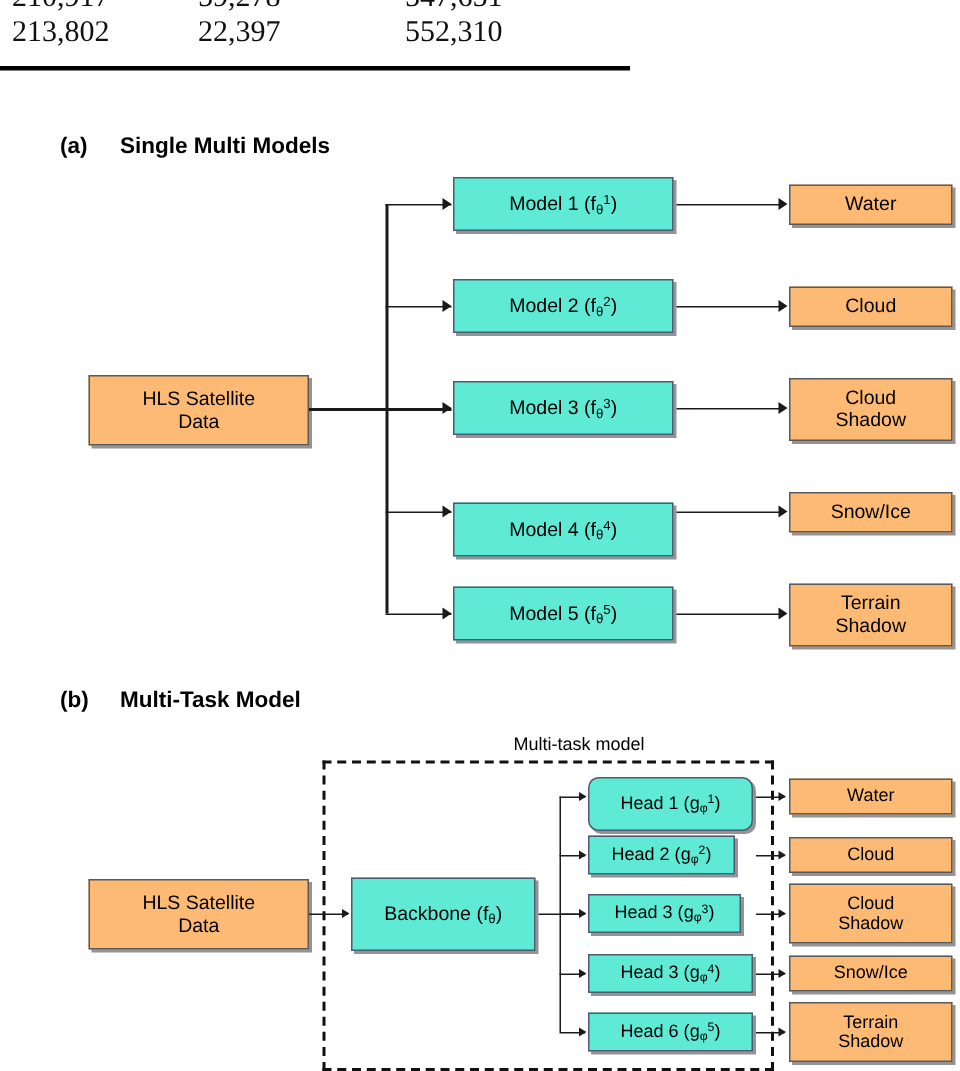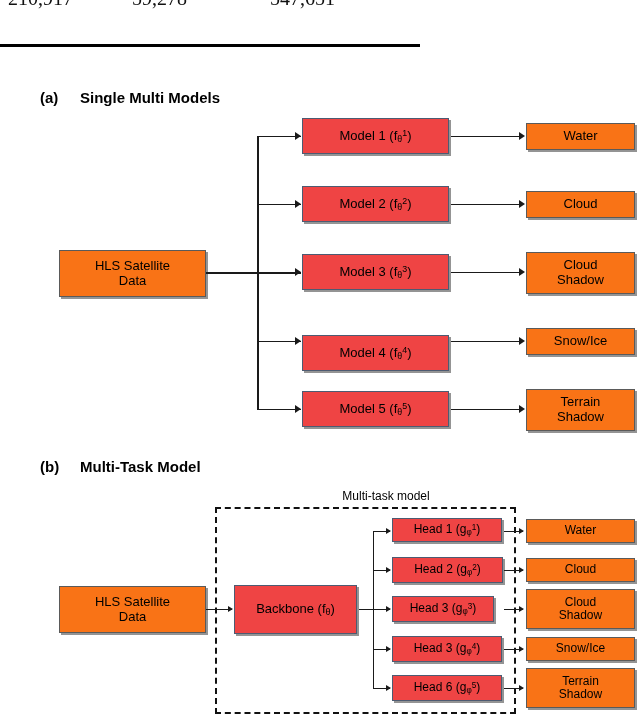--- a/index.html
+++ b/index.html
@@ -60,22 +60,22 @@
     box-sizing: border-box;
     display: flex;
     align-items: center;
     justify-content: center;
     text-align: center;
     line-height: 1.12;
     color: #000;
     border: 1px solid #4a4a4a;
     box-shadow: 2px 2px 0 rgba(60,60,60,0.55);
   }
-  .node.blue { background: #ef4444; border-color: #4d5b72; }
-  .node.gray { background: #f97316; border-color: #5a5a5a; }
+  .node.blue { background: #5eead4; border-color: #4d5b72; }
+  .node.gray { background: #fdba74; border-color: #5a5a5a; }
 
   .node.fs13 { font-size: 13px; }
   .node.fs12 { font-size: 12px; }
 
   sub, sup { font-size: 0.68em; line-height: 0; }
   sub { vertical-align: -0.28em; }
   sup { vertical-align: 0.42em; }
 
   
   .wire { position: absolute; background: #1a1a1a; }
@@ -113,20 +113,25 @@
   }
 </style>
 </head>
 <body>
 
 <div id="table-fragment">
   <div class="trow row-clipped">
     <span class="tcell c0">210,917</span>
     <span class="tcell c1">59,278</span>
     <span class="tcell c2">547,651</span>
+  </div>
+  <div class="trow row-full">
+    <span class="tcell c0">213,802</span>
+    <span class="tcell c1">22,397</span>
+    <span class="tcell c2">552,310</span>
   </div>
   <div id="table-rule"></div>
 </div>
 
 <div class="panel-caption" style="left:40px; top:89px;">
   <span class="tag">(a)</span><span>Single Multi Models</span>
 </div>
 
 <div class="node gray fs13" style="left:59px; top:250px; width:147px; height:47px;">
   <div>
@@ -232,24 +237,24 @@
 <div class="arrow small" style="left:386px; top:528px;"></div>
 <div class="wire h" style="left:373px; top:570px; width:17px;"></div>
 <div class="arrow small" style="left:386px; top:567px;"></div>
 <div class="wire h" style="left:373px; top:609px; width:17px;"></div>
 <div class="arrow small" style="left:386px; top:606px;"></div>
 <div class="wire h" style="left:373px; top:649px; width:17px;"></div>
 <div class="arrow small" style="left:386px; top:646px;"></div>
 <div class="wire h" style="left:373px; top:688px; width:17px;"></div>
 <div class="arrow small" style="left:386px; top:685px;"></div>
 
-<div class="node blue fs12" style="left:392px; top:518px; width:110px; height:24px;">
+<div class="node blue fs12" style="left:392px; top:518px; width:110px; height:36px;border-radius:7px;">
   <span><span>Head 1</span> (<span>g</span><sub>φ</sub><sup>1</sup>)</span>
 </div>
-<div class="node blue fs12" style="left:392px; top:557px; width:111px; height:26px;">
+<div class="node blue fs12" style="left:392px; top:557px; width:98px; height:26px;">
   <span><span>Head 2</span> (<span>g</span><sub>φ</sub><sup>2</sup>)</span>
 </div>
 <div class="node blue fs12" style="left:392px; top:596px; width:102px; height:26px;">
   <span><span>Head 3</span> (<span>g</span><sub>φ</sub><sup>3</sup>)</span>
 </div>
 <div class="node blue fs12" style="left:392px; top:636px; width:110px; height:26px;">
   <span><span>Head 3</span> (<span>g</span><sub>φ</sub><sup>4</sup>)</span>
 </div>
 <div class="node blue fs12" style="left:392px; top:675px; width:110px; height:26px;">
   <span><span>Head 6</span> (<span>g</span><sub>φ</sub><sup>5</sup>)</span>

